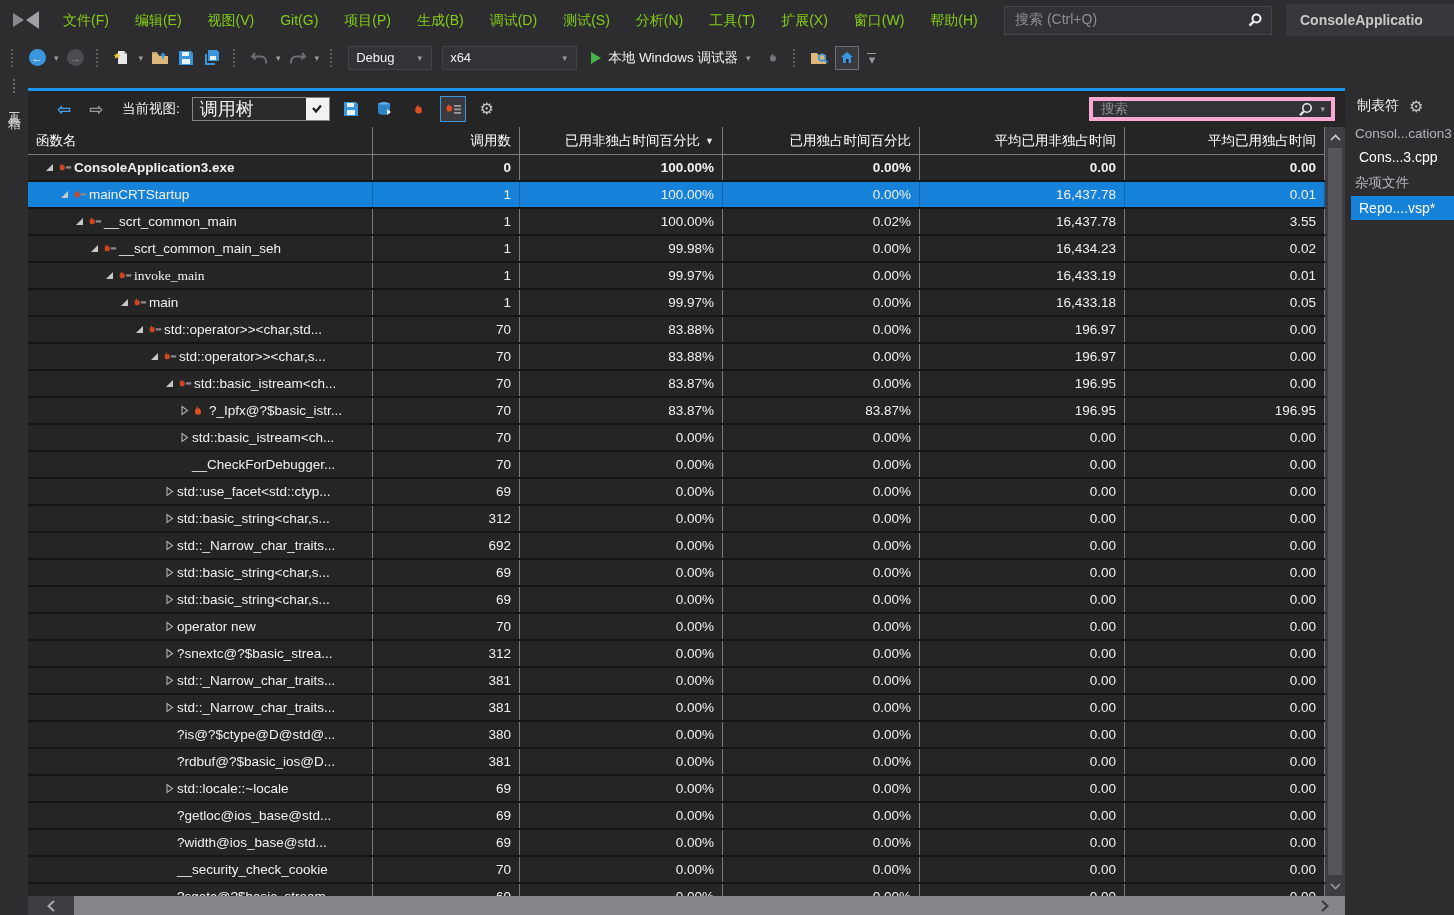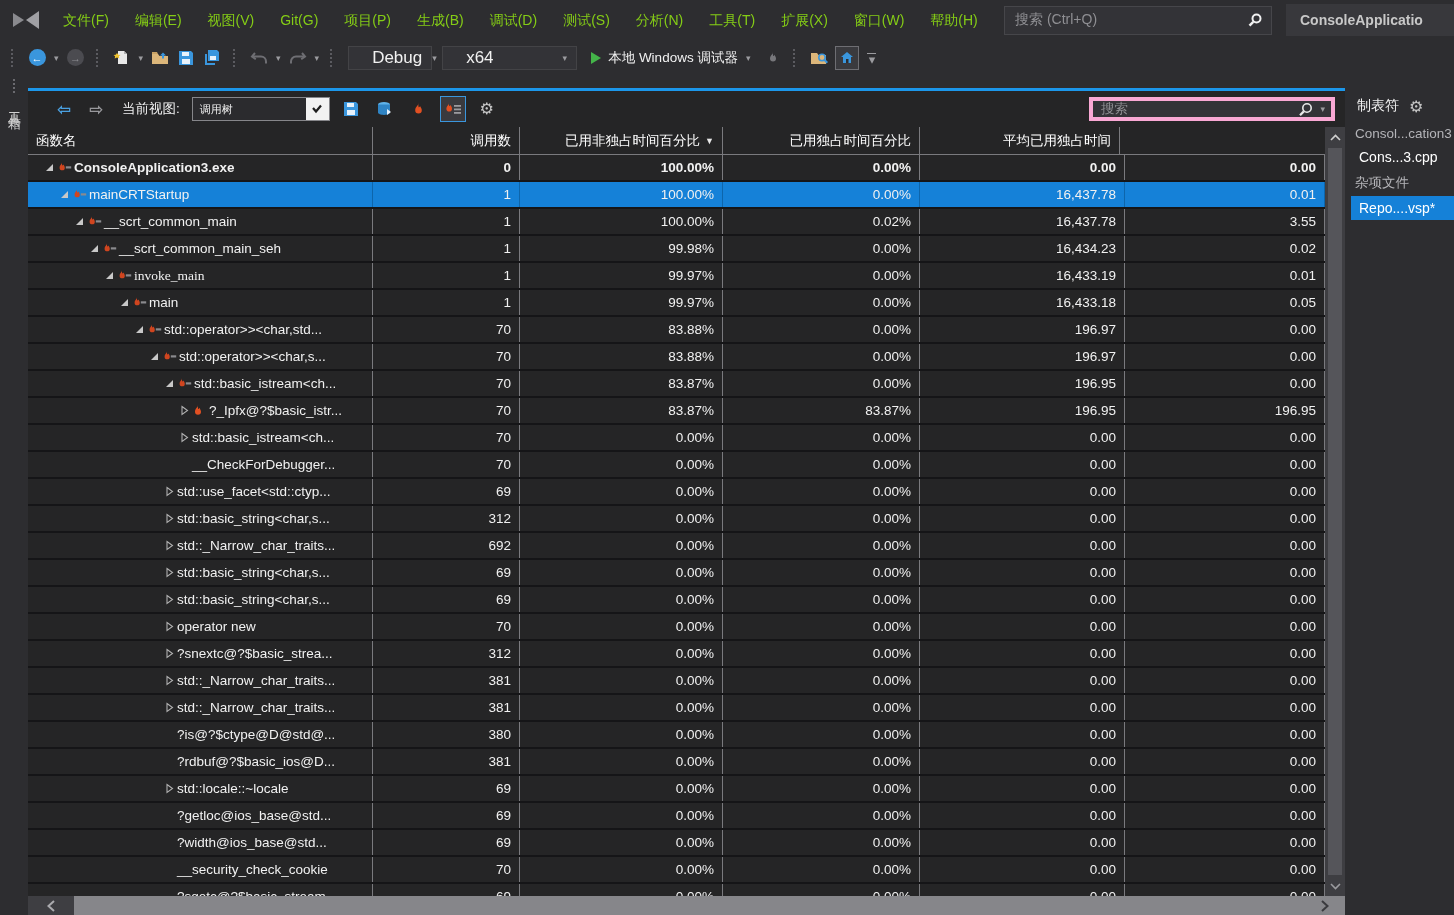--- a/index.html
+++ b/index.html
@@ -20,42 +20,42 @@
   .solution-badge { width:168px; height:32px; margin-left:14px; background:#38383c; color:#c8c8c8; font-weight:bold; font-size:14px; display:flex; align-items:center; padding-left:14px; white-space:nowrap; overflow:hidden; }
   
   .toolbar { height:35px; display:flex; align-items:center; padding-left:6px; gap:4px; background:#2d2d30; }
   .grip { width:6px; height:18px; border-left:2px dotted #5b5b60; margin:0 5px; }
   .tbtn { height:24px; min-width:22px; display:flex; align-items:center; justify-content:center; padding:0 2px; }
   .caret { font-size:9px; color:#9b9b9f; padding:0 2px; }
   .circle { width:17px; height:17px; border-radius:50%; display:flex; align-items:center; justify-content:center; font-size:11px; font-weight:bold; }
   .circle.back { background:#3a96dd; color:#fff; }
   .circle.fwd  { background:#4b4b50; color:#8f8f93; }
   .combo { height:24px; background:#333337; border:1px solid #434346; display:flex; align-items:center; padding:0 7px; margin:0 3px; }
-  .combo .cval { flex:1; font-size:17px; color:#f1f1f1;margin-left:16px; }
+  .combo .cval { flex:1; font-size:13px; color:#f1f1f1; }
   .combo .caret { margin-left:8px; }
   .run { display:flex; align-items:center; gap:6px; padding:0 6px; }
   .run .label { font-size:13.5px; }
   .boxbtn { width:24px; height:24px; border:1px solid #6e6e73; background:#3a3a3e; display:flex; align-items:center; justify-content:center; }
   .overflow { display:flex; flex-direction:column; align-items:center; line-height:5px; color:#9b9b9f; padding:0 4px; }
   .overflow .bar { width:9px; border-top:1px solid #9b9b9f; margin-bottom:3px; }
   
   .main { position:absolute; top:75px; left:0; right:0; bottom:0; display:flex; }
   .left-strip { width:28px; background:#2d2d30; display:flex; flex-direction:column; align-items:center; padding-top:4px; }
   .lgrip { height:14px; border-left:2px dotted #6a6a6f; margin-bottom:8px; }
   .toolbox-tab { writing-mode:vertical-rl; text-orientation:upright; color:#d0d0d0; font-size:13px; letter-spacing:3px; cursor:default; }
   .doc-area { width:1317px; display:flex; flex-direction:column; }
   .doc-spacer { height:13px; background:#2d2d30; }
   .blue-line { height:3px; }
   .report-toolbar { height:36px; background:#252526; display:flex; align-items:center; padding-left:24px; gap:8px; }
   .nav-arrow { font-size:17px; font-weight:bold; width:24px; text-align:center; }
   .nav-arrow.b { color:#4aa0e0; }
   .nav-arrow.f { color:#98989c; }
   .rt-label { font-size:13.5px; margin-left:6px; }
   .view-combo { width:138px; height:24px; background:#2b2b2e; border:1px solid #86868a; display:flex; align-items:center; margin-left:4px; }
-  .view-combo .cval { flex:1; padding-left:7px; font-size:11px; }
+  .view-combo .cval { flex:1; padding-left:7px; font-size:18px; }
   .view-combo .drop { width:23px; height:22px; background:#f2f2f2; display:flex; align-items:center; justify-content:center; }
   .rbtn { width:26px; height:26px; display:flex; align-items:center; justify-content:center; }
   .rbtn.active { border:1px solid #3a96dd; background:#3a3a3e; }
   .gear { font-size:16px; color:#c5c5c5; line-height:1; }
   .report-search { margin-left:auto; margin-right:10px; width:246px; height:24px; background:#333337; border:4px solid #f9a8d4; display:flex; align-items:center; padding-left:8px; }
   .report-search .ph { flex:1; color:#8f8f93; font-size:13.5px; }
   .report-search .caret { padding:0 6px; }
   
   .table-zone { display:flex; }
   .grid { width:1297px; }
@@ -298,20 +298,23 @@
             <div class="hcell" style="width: 147px;">
               <span>调用数</span>
             </div>
             <div class="hcell" style="width: 203px;">
               <span>已用非独占时间百分比</span>
               <span class="sort">▼</span>
             </div>
             <div class="hcell" style="width: 197px;">
               <span>已用独占时间百分比</span>
             </div>
+            <div class="hcell" style="width: 205px;">
+              <span>平均已用非独占时间</span>
+            </div>
             <div class="hcell" style="width: 200px;">
               <span>平均已用独占时间</span>
             </div>
           </div>
         <div class="tbody">
             <div class="trow bold">
               <div class="cell" style="width: 345px; padding-left: 14px;">
                 <span class="expander">
                   <svg width="11" height="11" viewBox="0 0 11 11">
                     <polygon points="9,2 9,9 2,9" fill="#c8c8c8"></polygon>

